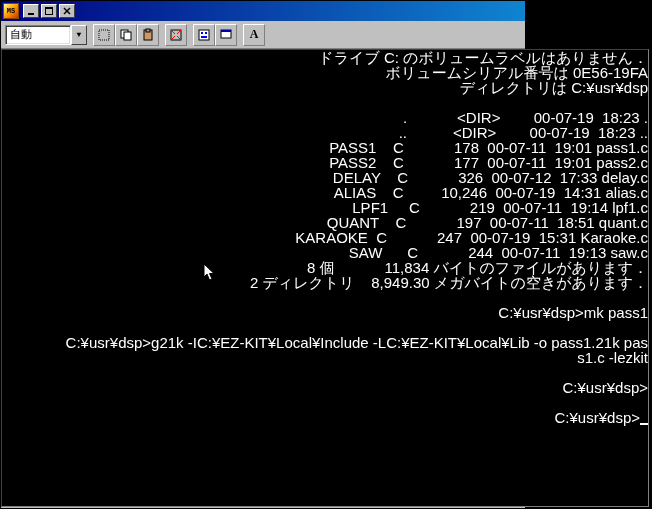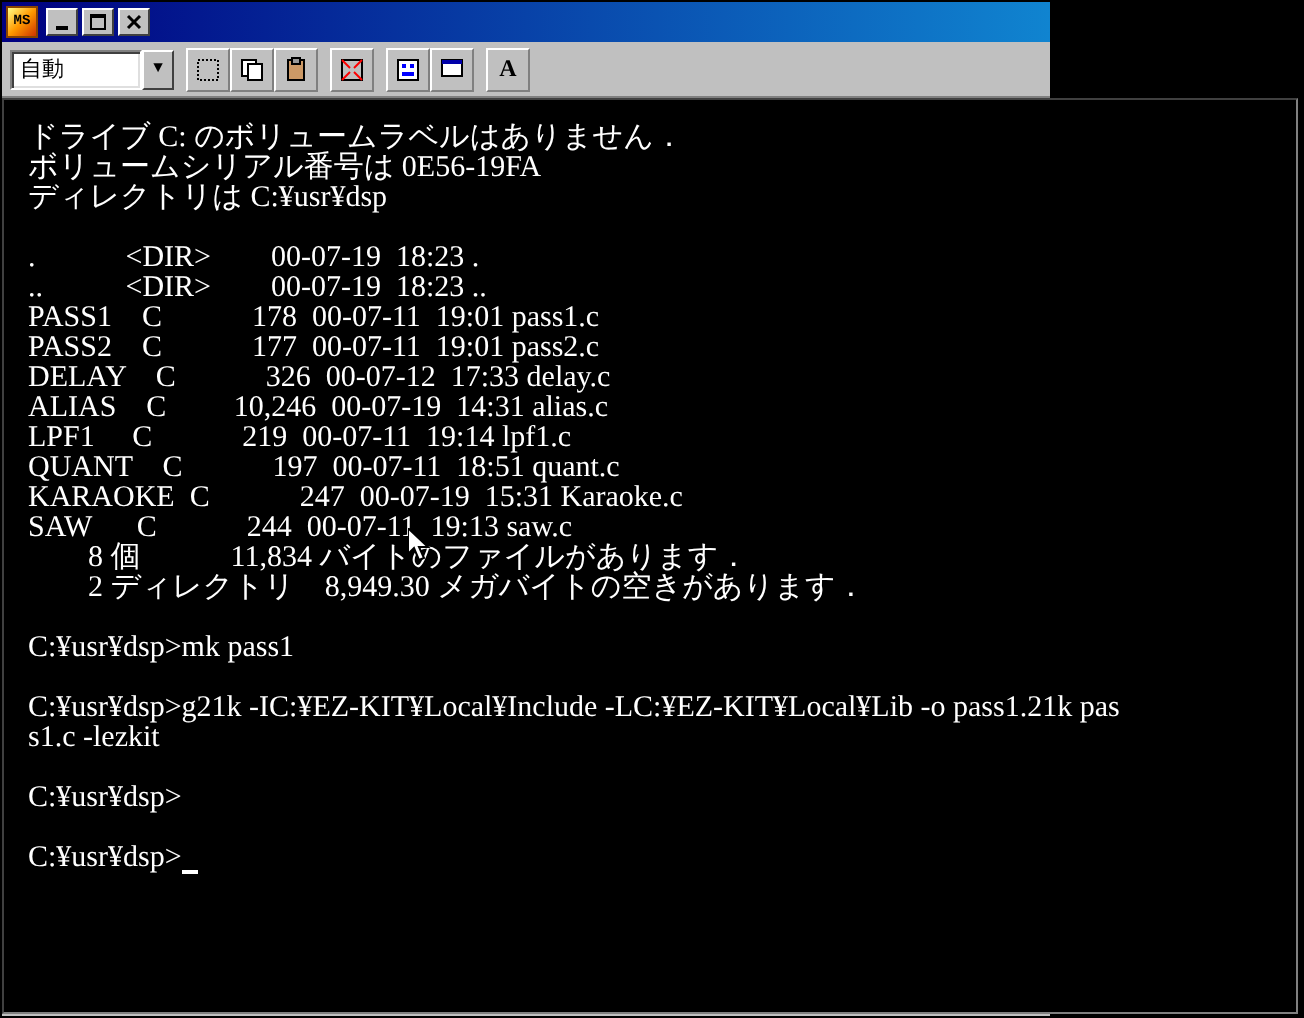--- a/index.html
+++ b/index.html
@@ -10,20 +10,21 @@
     font-family: "MS Gothic", "Courier New", monospace;
     width: 652px;
     height: 509px;
     overflow: hidden;
   }
   .window {
     border: 1px solid #000;
     width: 526px;
     height: 509px;
     background: silver;
+    text-align: right;
   }
   .titlebar {
     background: linear-gradient(to right, #000080, #1084d0);
     color: #fff;
     height: 20px;
     display: flex;
     align-items: center;
     padding: 0 2px;
     font-size: 12px;
   }
@@ -112,24 +113,24 @@
     display: flex;
     align-items: center;
     justify-content: center;
     font-size: 12px;
   }
   .console {
     width: 648px;
     height: 458px;
     background: #000;
     color: #fff;
-    font-family: Liberation Serif, serif;
+    font-family: Liberation Sans, sans-serif;
     font-size: 15px;
     line-height: 15px;
-    padding: 12px;
+    padding: 0;
     white-space: pre;
     overflow: hidden;
     position: relative;
     border: 1px solid #808080;
     border-top-color: #404040;
     border-left-color: #404040;
     margin: 0;
   }
   .cursor {
     position: absolute;

